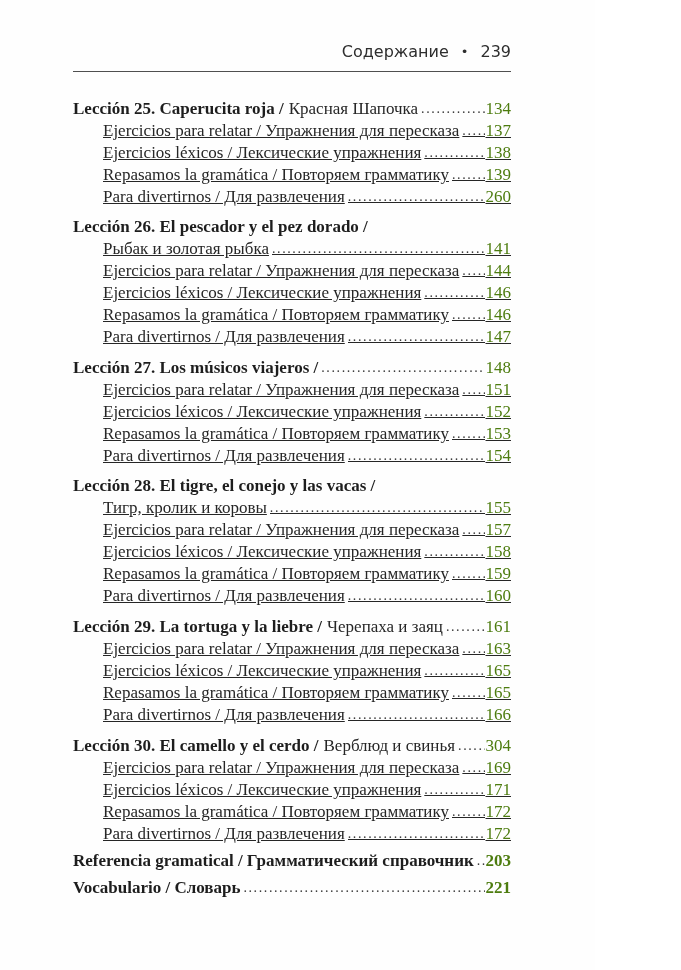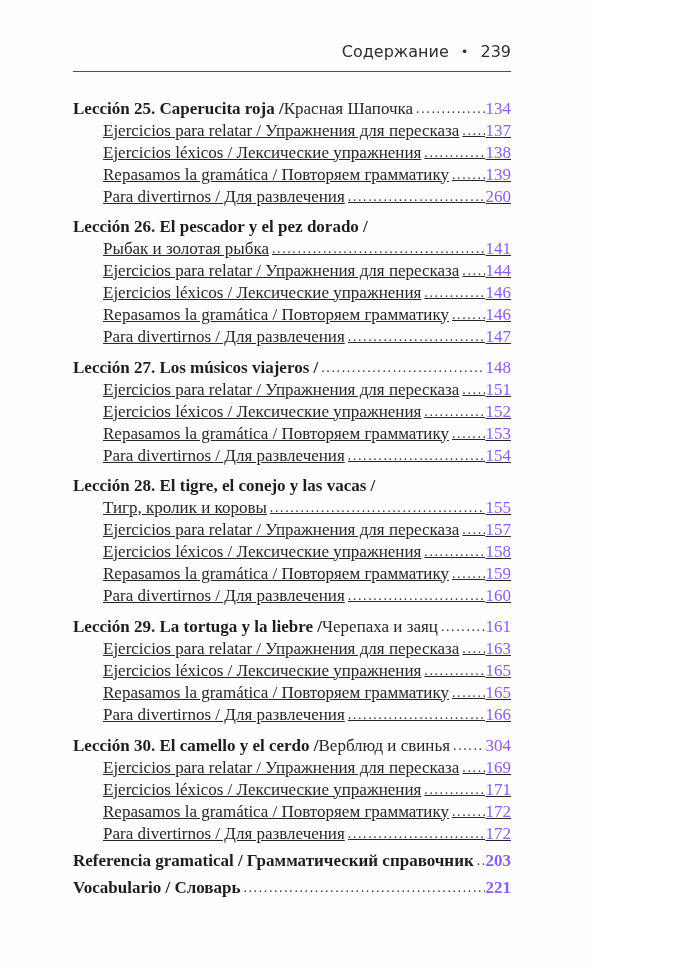--- a/index.html
+++ b/index.html
@@ -38,44 +38,44 @@
     border-top: 1.4px solid #4f4f4f;
     margin: 10px 0 0 0;
   }
   
   .toc {
     margin-top: 25px;
     font-size: 17px;
   }
   .row {
     display: flex;
-    align-items: center;
+    align-items: flex-end;
     line-height: 21px;
     white-space: nowrap;
   }
   .row.sub { padding-left: 30px; text-decoration: underline; }
   .row.section-start { margin-top: 9px; }
   .row.final { margin-top: 5px; }
   .row.final .t-bold, .row.final .page { font-weight: bold; }
   .t-bold { font-weight: bold; color: #1d1d1d; }
-  .t-bold + .t-text { }
+  .t-bold + .t-text { margin-left: 5px; }
   .leader {
     flex: 1 1 auto;
     overflow: hidden;
     min-width: 6px;
     margin: 0 1px 0 3px;
   }
   .leader::after {
     content: "......................................................................................................................";
     font-size: 14px;
     letter-spacing: 1.6px;
     color: #3c3c3c;
     white-space: nowrap;
   }
-  .page { color: #8b5cf6; }
+  .page { color: #4d7c0f; }
 </style>
 </head>
 <body>
 
 <div class="sheet">
 
   <div class="running-head">
     <span>Содержание</span>
     <span class="sep">•</span>
     <span>239</span>

